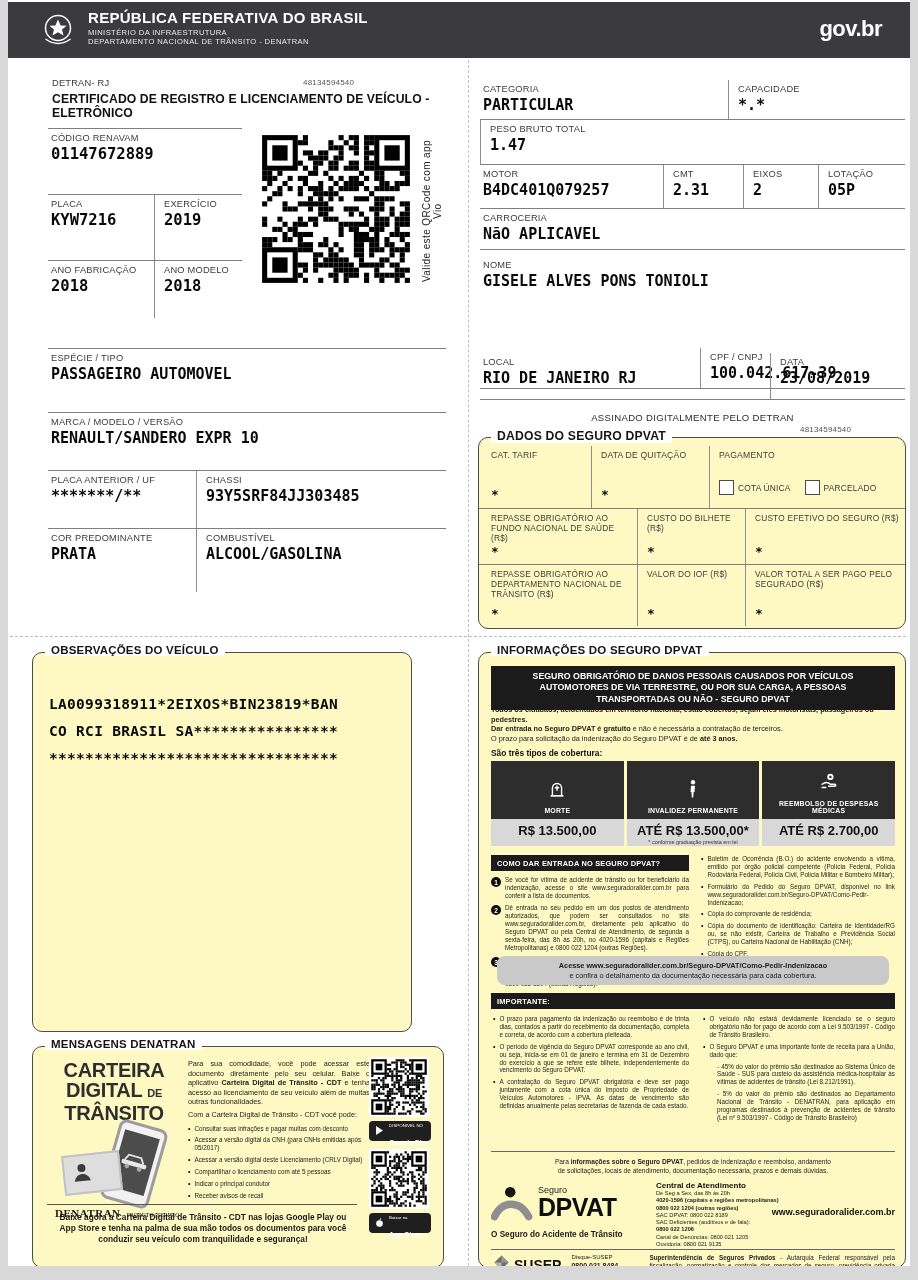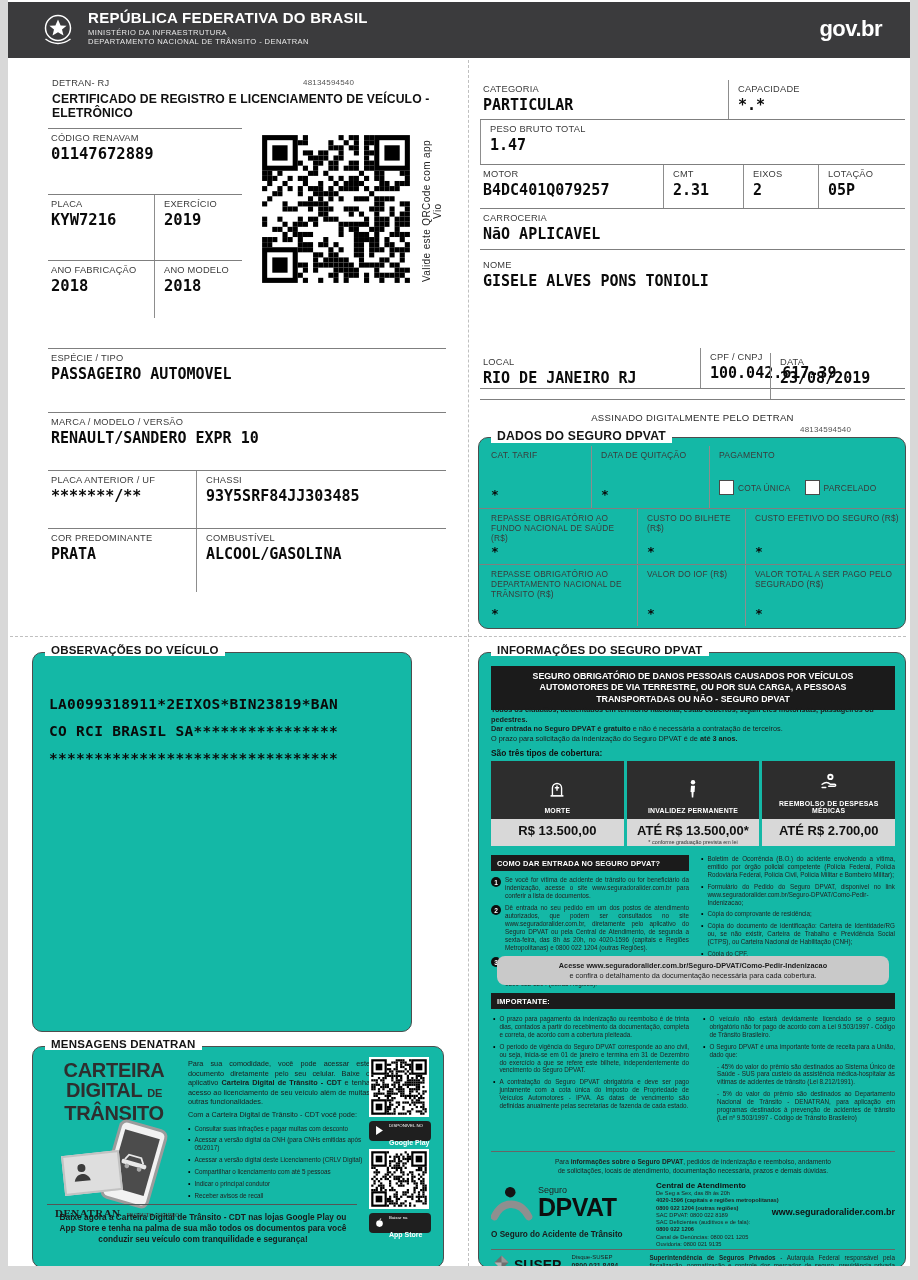--- a/index.html
+++ b/index.html
@@ -16,21 +16,21 @@
   .lbl{font-size:9.3px;color:#3a3a3a;letter-spacing:.2px;display:block;font-family:"Liberation Sans",sans-serif;}
   .val{font-family:"DejaVu Sans Mono",monospace;font-weight:bold;font-size:15px;color:#0a0a0a;display:block;margin-top:2px;white-space:nowrap;}
   .row{position:absolute;display:flex;box-sizing:border-box;}
   .bt{border-top:1.4px solid #7f7f7f;}
   .bb{border-bottom:1.4px solid #7f7f7f;}
   .cell{box-sizing:border-box;padding:4px 4px 0 3px;display:flex;flex-direction:column;}
   .dv{border-left:1.2px solid #8d8d8d;padding-left:9px;}
   .dash-v{position:absolute;left:468px;top:60px;height:1206px;border-left:1.6px dashed #bfbfbf;}
   .dash-h{position:absolute;left:10px;top:636px;width:896px;border-top:1.6px dashed #bfbfbf;}
   
-  .obox{position:absolute;border:1.6px solid #4d4d4d;border-radius:10px;background:#14b8a6;box-sizing:border-box;}
+  .obox{position:absolute;border:1.6px solid #4d4d4d;border-radius:10px;background:#fef9c3;box-sizing:border-box;}
   .leg{position:absolute;top:-9px;left:12px;background:#fff;padding:0 6px;font-weight:bold;font-size:11.5px;color:#151515;white-space:nowrap;letter-spacing:.2px;}
   .qr svg{display:block;}
   .vtext{writing-mode:vertical-rl;transform:rotate(180deg);font-size:10px;color:#222;letter-spacing:.4px;}
   .cb{display:inline-block;width:15px;height:15px;border:1.3px solid #4a4a4a;background:#fff;box-sizing:border-box;flex:none;}
   
   .bannerb{background:#1b1b1b;color:#fff;font-weight:bold;text-align:center;}
   .t7{font-size:7.3px;line-height:9.6px;color:#1c1c1c;}
   .t6{font-size:6.3px;line-height:7.9px;color:#222;text-align:justify;}
   .numc{width:10px;height:10px;border-radius:50%;background:#0d0d0d;color:#fff;font-size:6.6px;font-weight:bold;display:flex;align-items:center;justify-content:center;flex:none;margin-top:1px;}
   .step{display:flex;gap:4px;margin-bottom:4.5px;}

